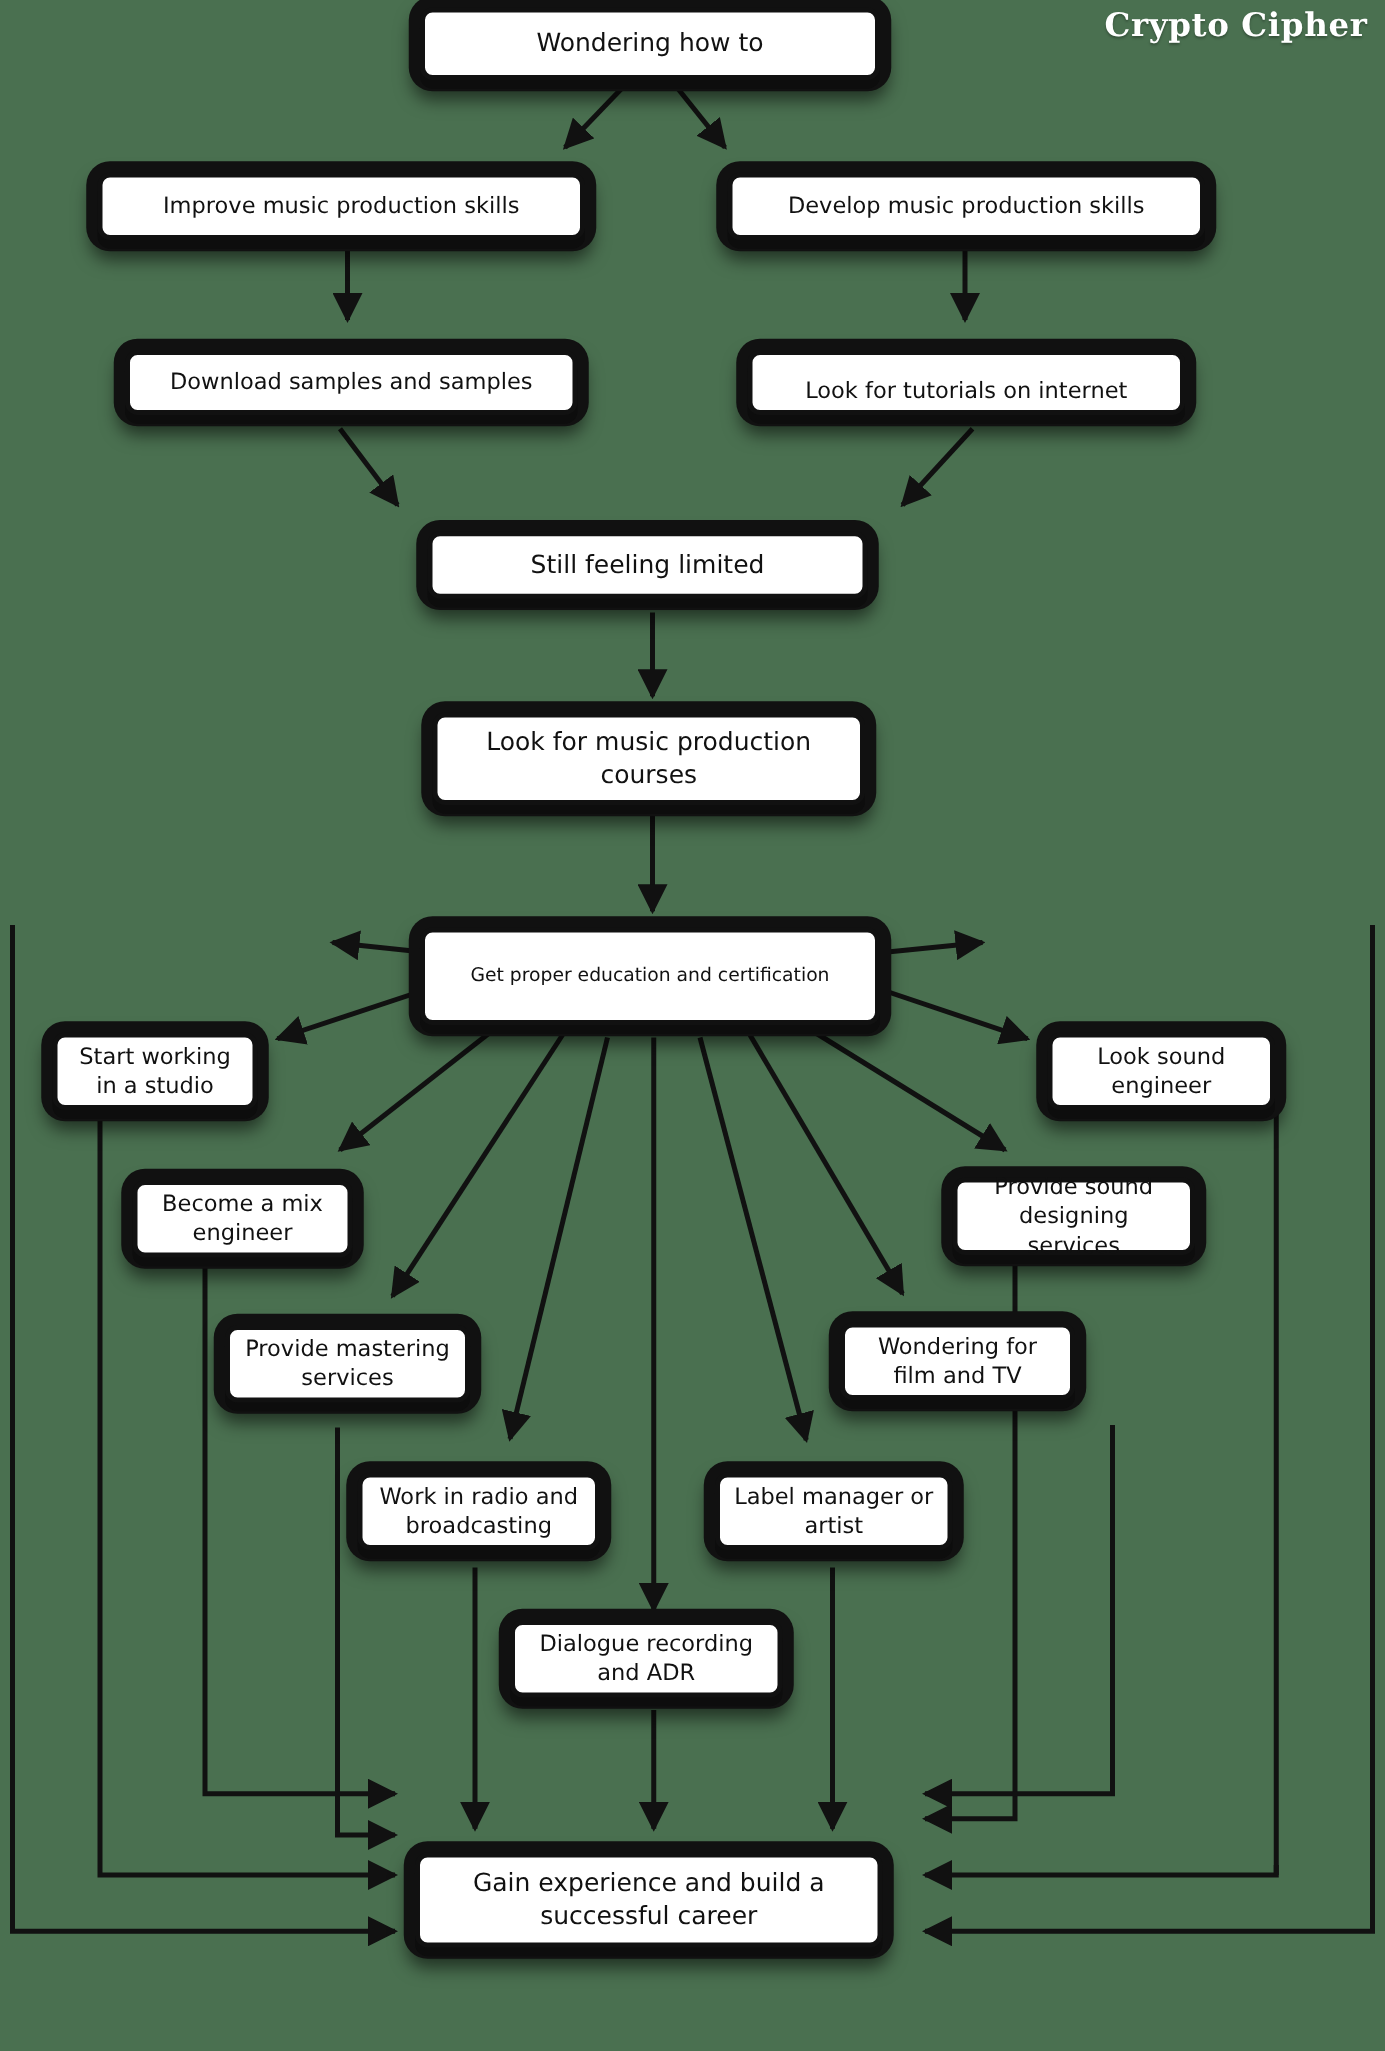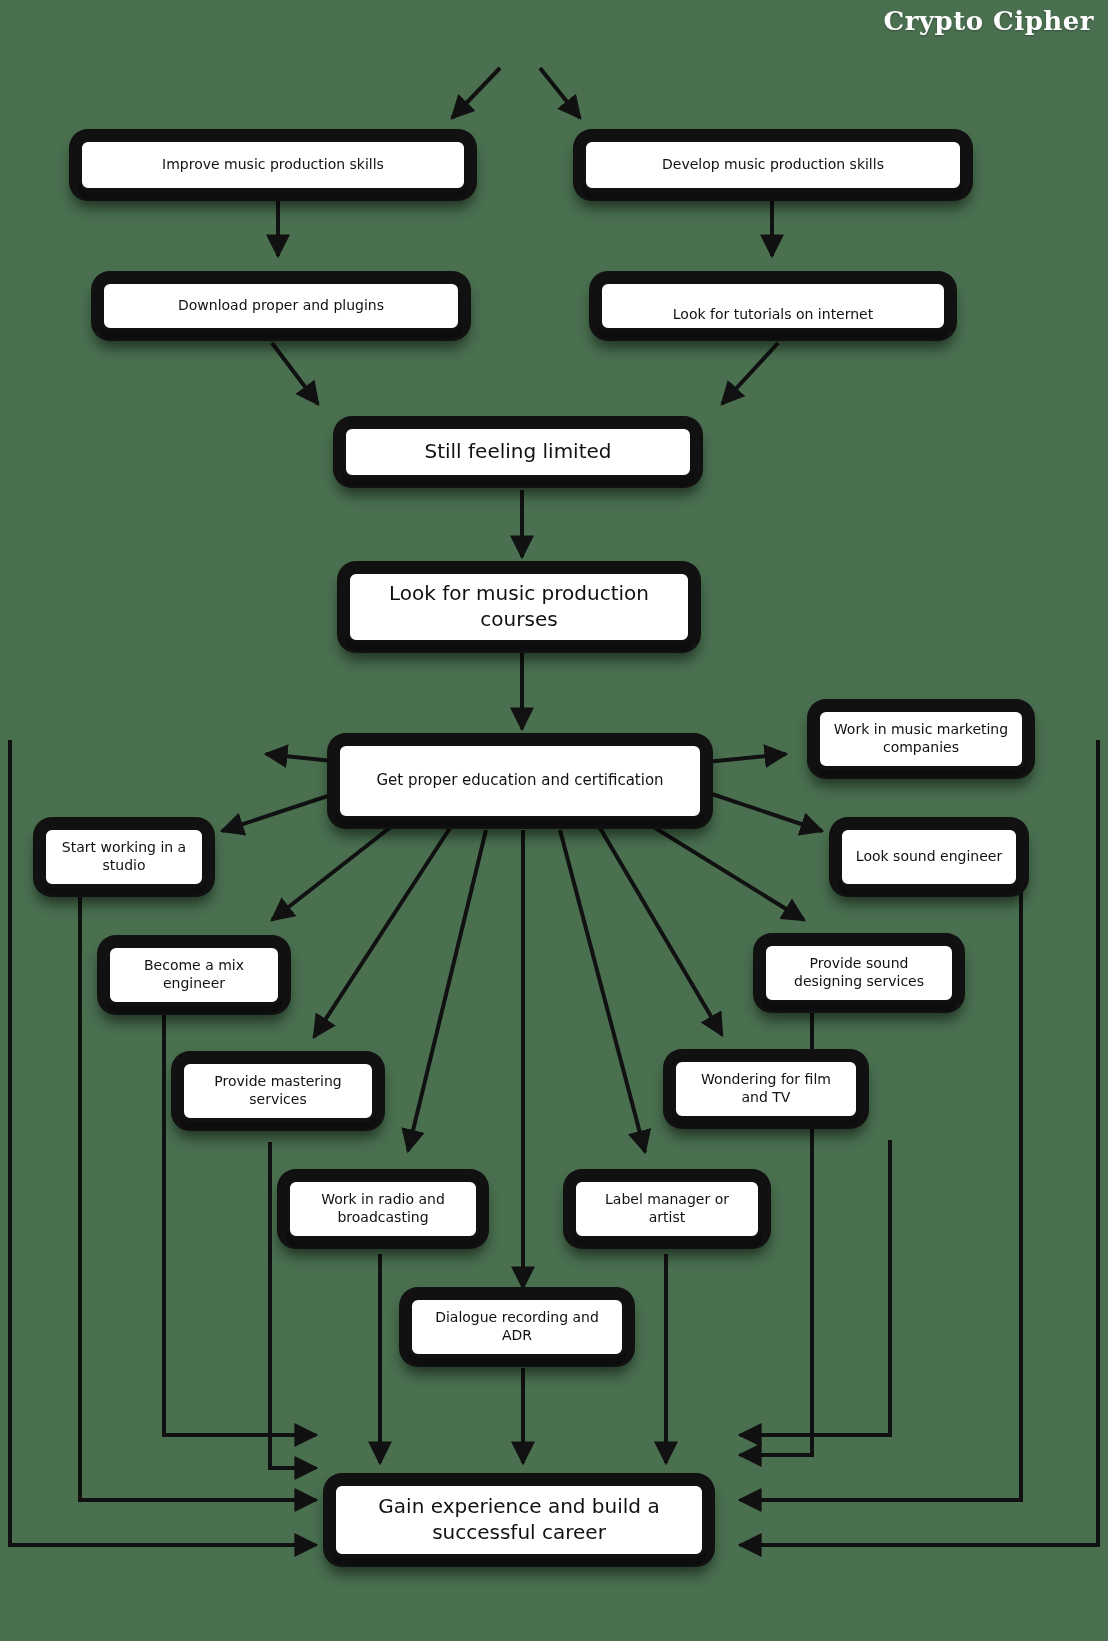--- a/index.html
+++ b/index.html
@@ -27,21 +27,21 @@
     box-sizing: border-box;
     background: #ffffff;
     color: #111111;
     border: 4px solid #111111;
     border-radius: 10px;
     display: flex;
     align-items: center;
     justify-content: center;
     text-align: center;
     line-height: 1.28;
-    font-size: 14px;
+    font-size: 18px;
     font-family: "DejaVu Sans", sans-serif;
     padding: 4px 10px;
     box-shadow: 0 7px 0 0 #0d0d0d, 0 0 0 9px #111111, 0 10px 14px 6px rgba(0,0,0,0.55);
     z-index: 2;
   }
   .node.big {
     font-size: 20px;
   }
   .node.hub {
     font-size: 15px;
@@ -117,53 +117,53 @@
       <path d="M 1021 1492 L 1021 1500 L 740 1500"></path>
       <path d="M 1098 740 L 1098 1545 L 740 1545"></path>
     </g>
     <g fill="none" stroke="#111111" stroke-width="4">
       <path d="M 1021 890 L 1021 1500"></path>
     </g>
   </svg>
 
   <div class="watermark">Crypto Cipher</div>
 
+  <div class="node big" style="left:336px; top:6px; width:368px; height:58px;">
+    <span>Wondering how to</span>
+  </div>
 
   <div class="node" style="left:78px; top:138px; width:390px; height:54px;">
     <span>Improve music production skills</span>
   </div>
 
   <div class="node" style="left:582px; top:138px; width:382px; height:54px;">
     <span>Develop music production skills</span>
   </div>
 
   <div class="node" style="left:100px; top:280px; width:362px; height:52px;">
-    <span>Download proper and plugins</span>
+    <span>Download samples and samples</span>
   </div>
 
   <div class="node" style="left:598px; top:280px; width:350px; height:52px;align-items:flex-end;">
     <span>Look for tutorials on internet</span>
   </div>
 
   <div class="node big" style="left:342px; top:425px; width:352px; height:54px;">
     <span>Still feeling limited</span>
   </div>
 
   <div class="node big" style="left:346px; top:570px; width:346px; height:74px;">
     <span>Look for music production courses</span>
   </div>
 
   <div class="node hub" style="left:336px; top:742px; width:368px; height:78px;">
     <span>Get proper education and certification</span>
   </div>
 
 
-  <div class="node" style="left:816px; top:708px; width:210px; height:62px;">
-    <span>Work in music marketing companies</span>
-  </div>
 
   <div class="node" style="left:42px; top:826px; width:164px; height:62px;">
     <span>Start working in a studio</span>
   </div>
 
   <div class="node" style="left:838px; top:826px; width:182px; height:62px;">
     <span>Look sound engineer</span>
   </div>
 
   <div class="node" style="left:106px; top:944px; width:176px; height:62px;align-items:center;">

